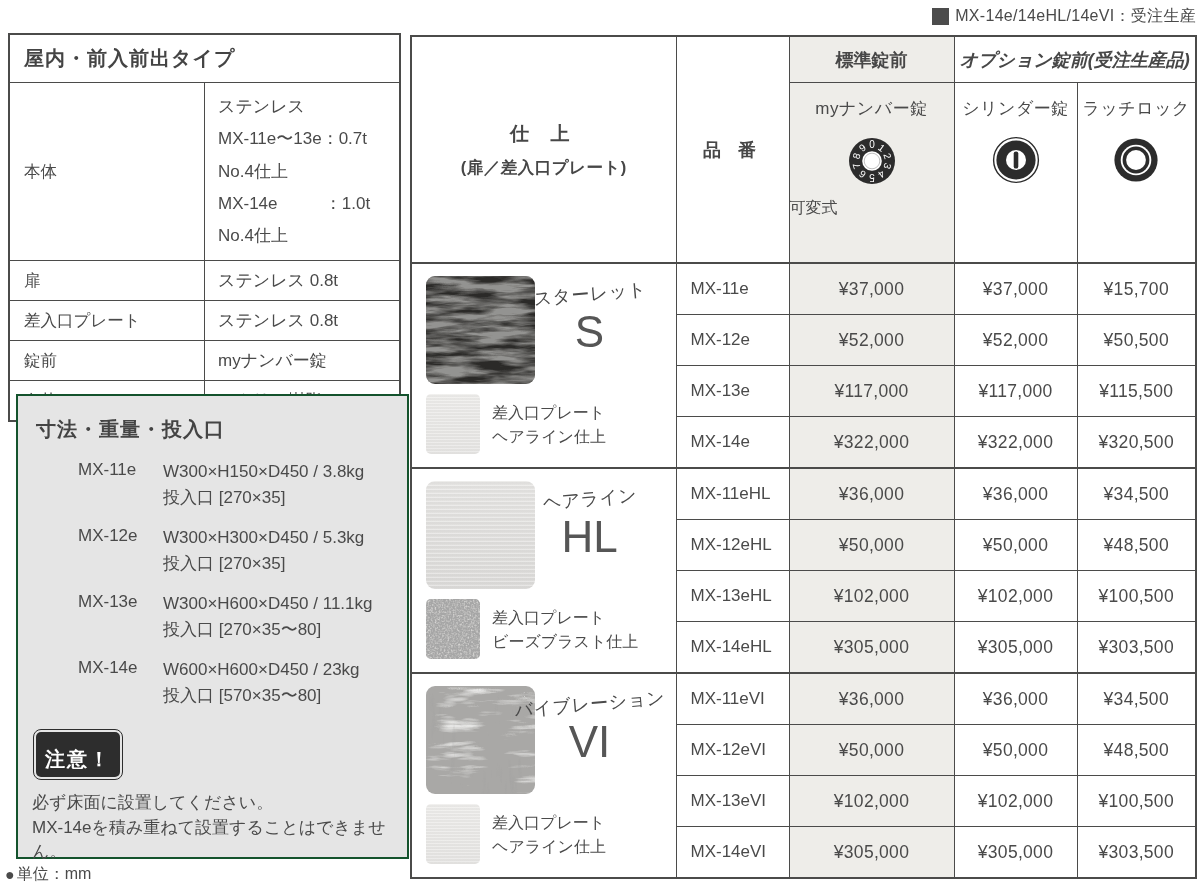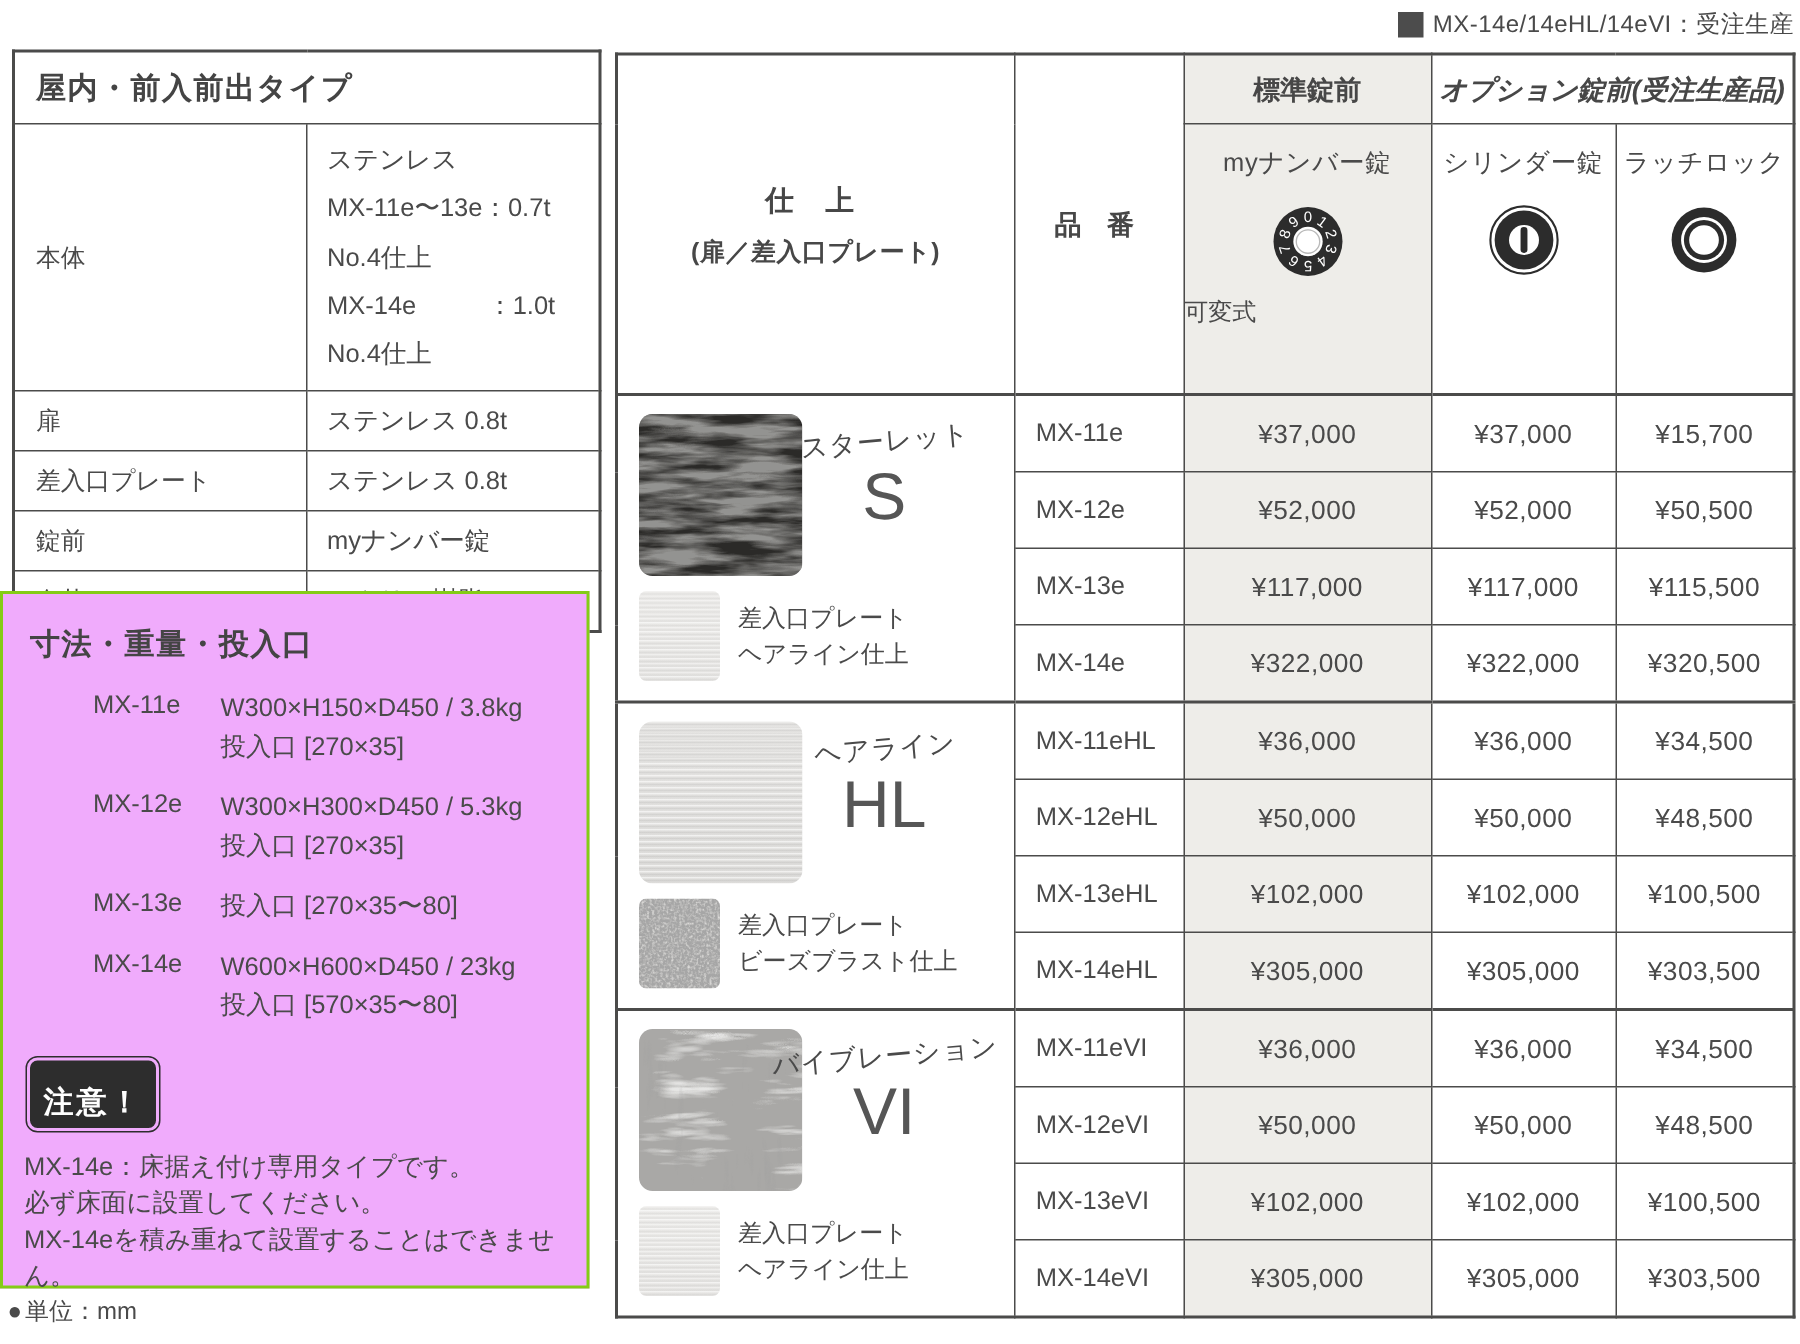--- a/index.html
+++ b/index.html
@@ -18,22 +18,22 @@
   .spec-box{position:absolute;left:8px;top:33px;width:393px;border:2px solid #4b4b4a;
     border-collapse:collapse;table-layout:fixed;background:#fff;}
   .spec-box td,.spec-box th{border:1px solid #4b4b4a;vertical-align:middle;}
   .spec-title{font-size:20px;font-weight:bold;text-align:left;padding:10px 14px;height:24px;
     letter-spacing:1px;color:#444;}
   .spec-label{width:139px;padding:8px 6px 8px 14px;font-size:16.5px;}
   .spec-value{padding:8px 6px 8px 13px;font-size:17px;}
   .spec-value div{line-height:1.9;}
 
   
-  .dim-box{position:absolute;left:0;top:394px;width:389px;height:461px;
-    border:2px solid #84cc16;background:#f0abfc;}
+  .dim-box{position:absolute;left:16px;top:394px;width:389px;height:461px;
+    border:2px solid #14532d;background:#e5e5e5;}
   .dim-title{font-size:20px;font-weight:bold;letter-spacing:1px;color:#444;
     margin:20px 0 16px 18px;}
   .dim-item{display:flex;margin:0 0 15px 60px;font-size:17px;}
   .dim-model{width:85px;flex:0 0 85px;padding-top:1px;}
   .dim-desc{line-height:1.5;}
   .caution{margin:24px 0 10px 18px;}
   .caution-badge{display:inline-block;background:#2d2d2d;color:#fff;font-weight:bold;
     font-size:20px;padding:14px 9px 4px;border-radius:5px;outline:1.5px solid #2d2d2d;
     outline-offset:2px;letter-spacing:2px;}
   .caution-lines{margin:14px 0 0 14px;font-size:17px;line-height:1.45;}
@@ -161,36 +161,36 @@
   <div class="dim-item">
     <span class="dim-model">MX-12e</span>
     <span class="dim-desc">
       <div>W300×H300×D450 / 5.3kg</div>
       <div>投入口 [270×35]</div>
     </span>
   </div>
   <div class="dim-item">
     <span class="dim-model">MX-13e</span>
     <span class="dim-desc">
+      <div>W300×H600×D450 / 11.1kg</div>
       <div>投入口 [270×35〜80]</div>
     </span>
   </div>
   <div class="dim-item">
     <span class="dim-model">MX-14e</span>
     <span class="dim-desc">
       <div>W600×H600×D450 / 23kg</div>
       <div>投入口 [570×35〜80]</div>
     </span>
   </div>
 
   <div class="caution">
     <span class="caution-badge">注意！</span>
   </div>
   <div class="caution-lines">
-    <div>MX-14e：床据え付け専用タイプです。</div>
     <div>必ず床面に設置してください。</div>
     <div>MX-14eを積み重ねて設置することはできません。</div>
   </div>
 </div>
 
 <div class="unit-note">
   <span class="unit-bullet">●</span>
   <span>単位：mm</span>
 </div>
 

